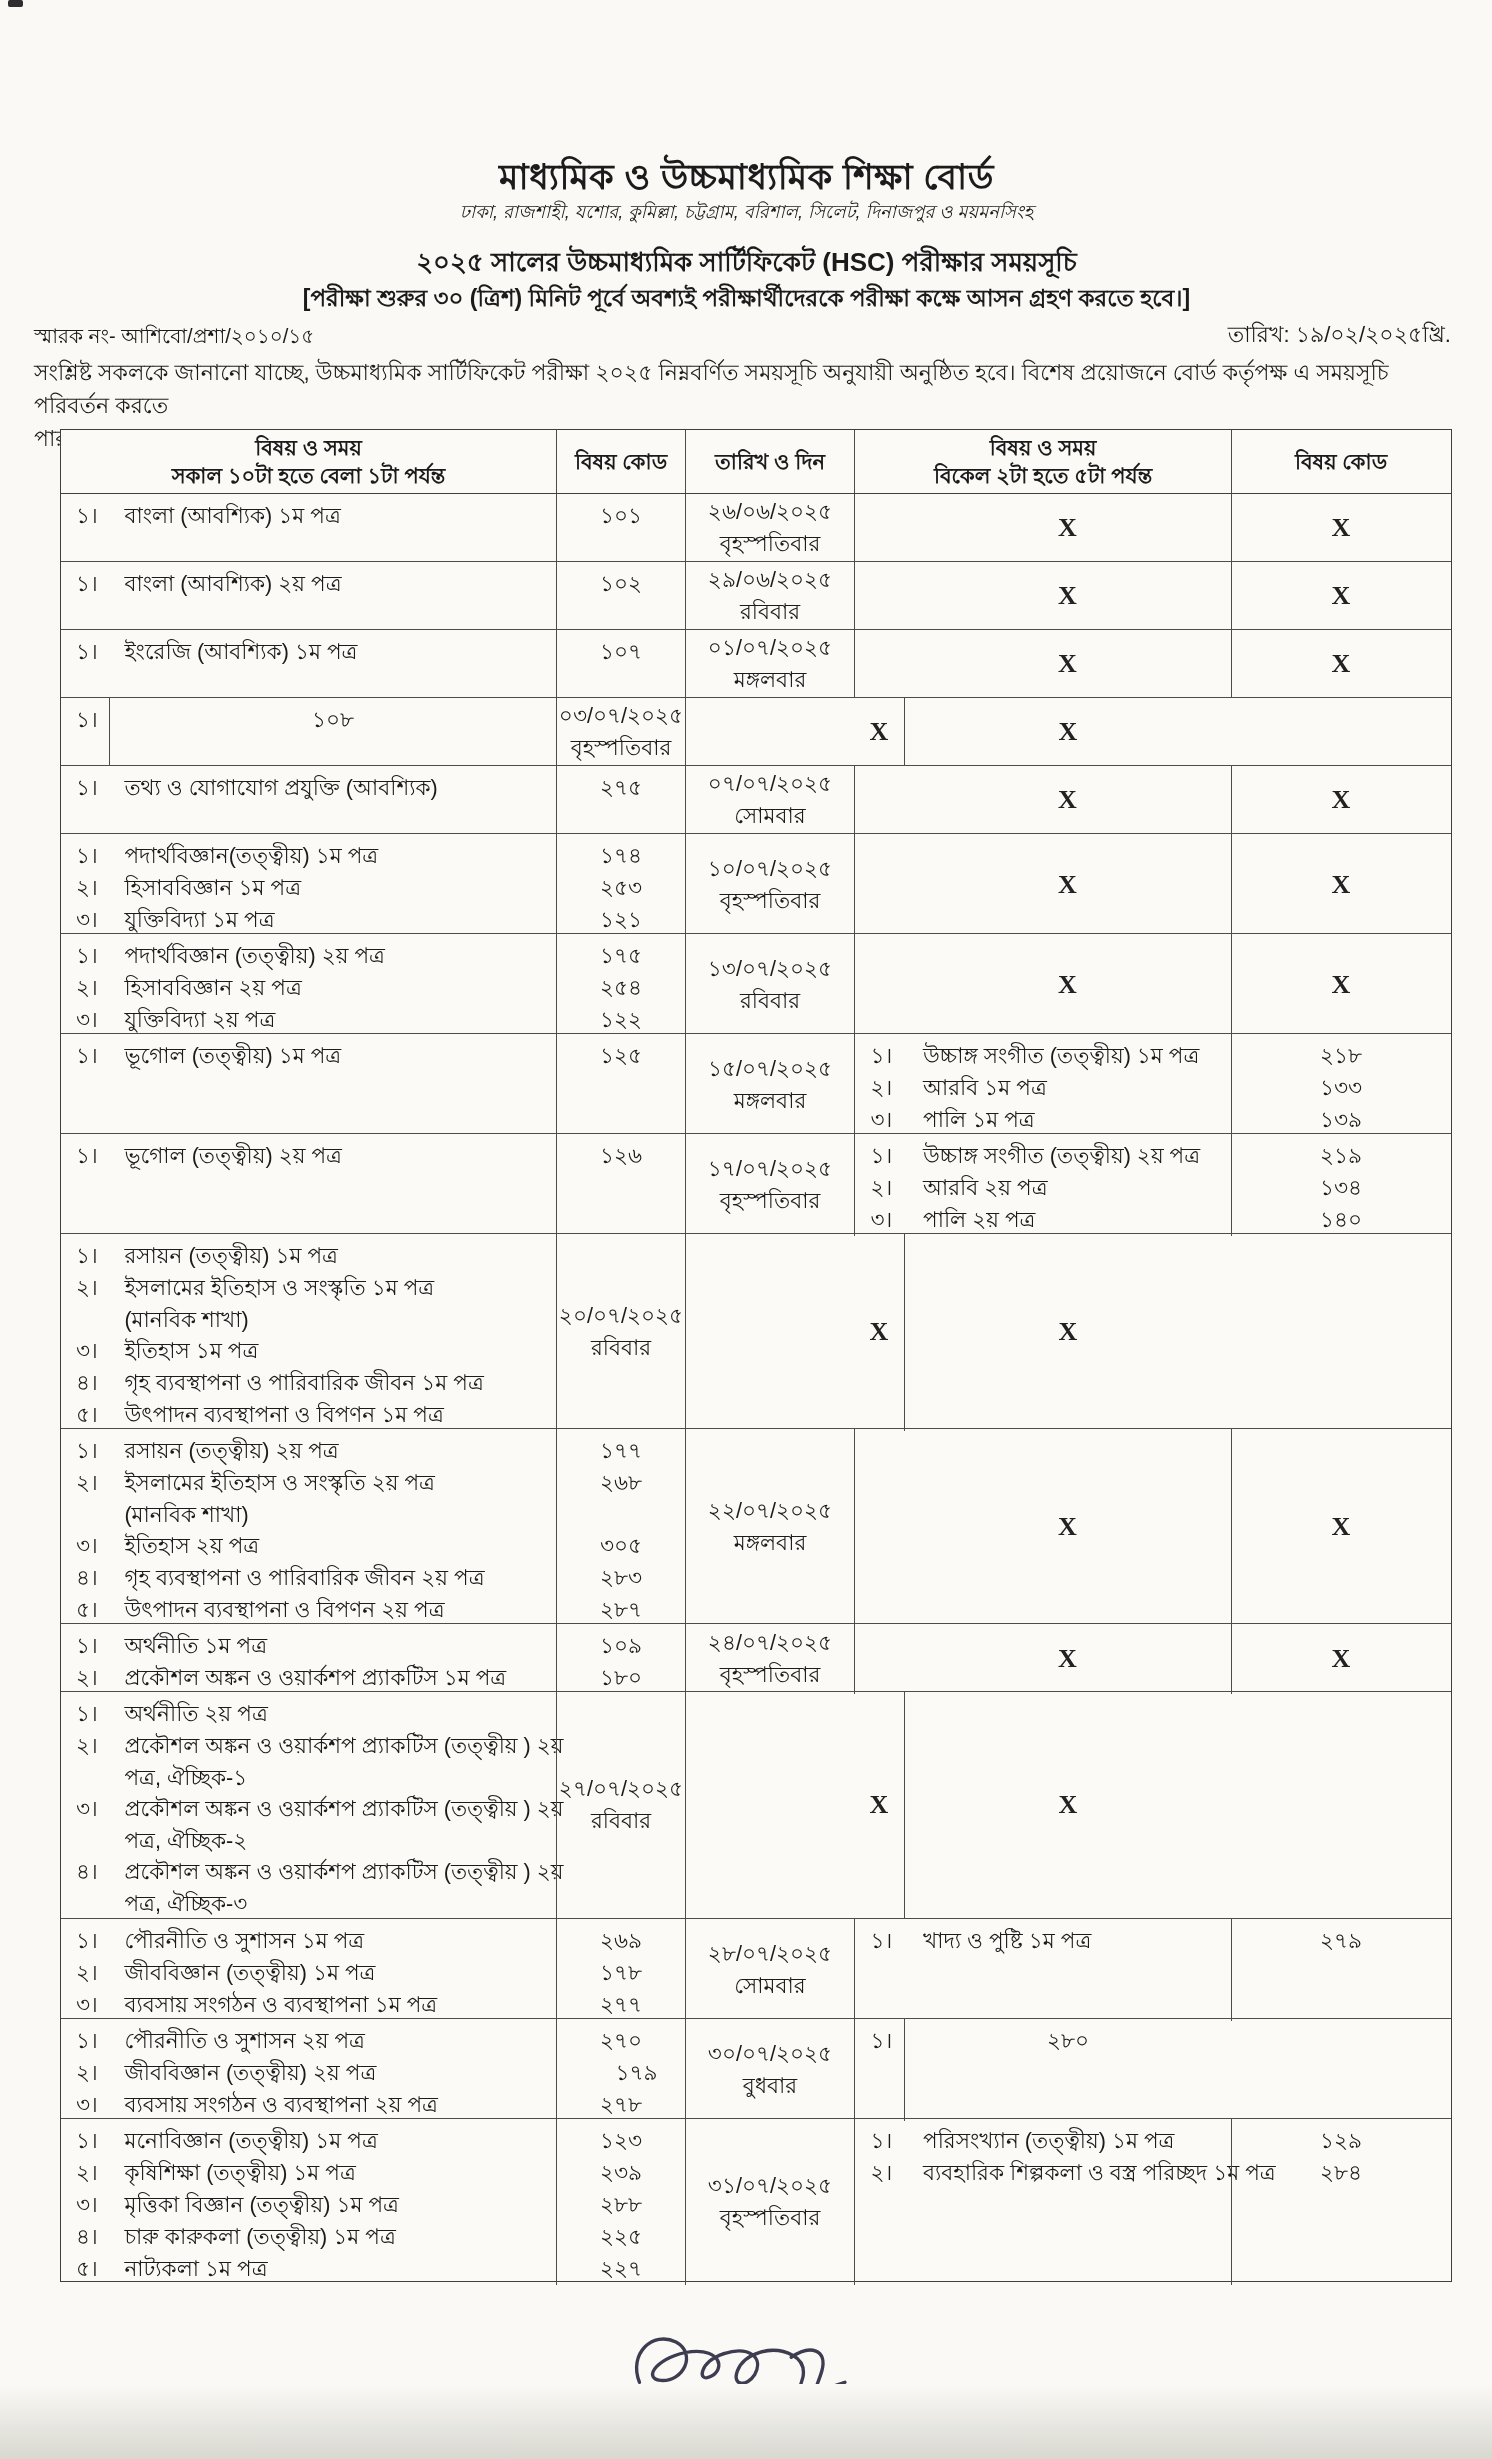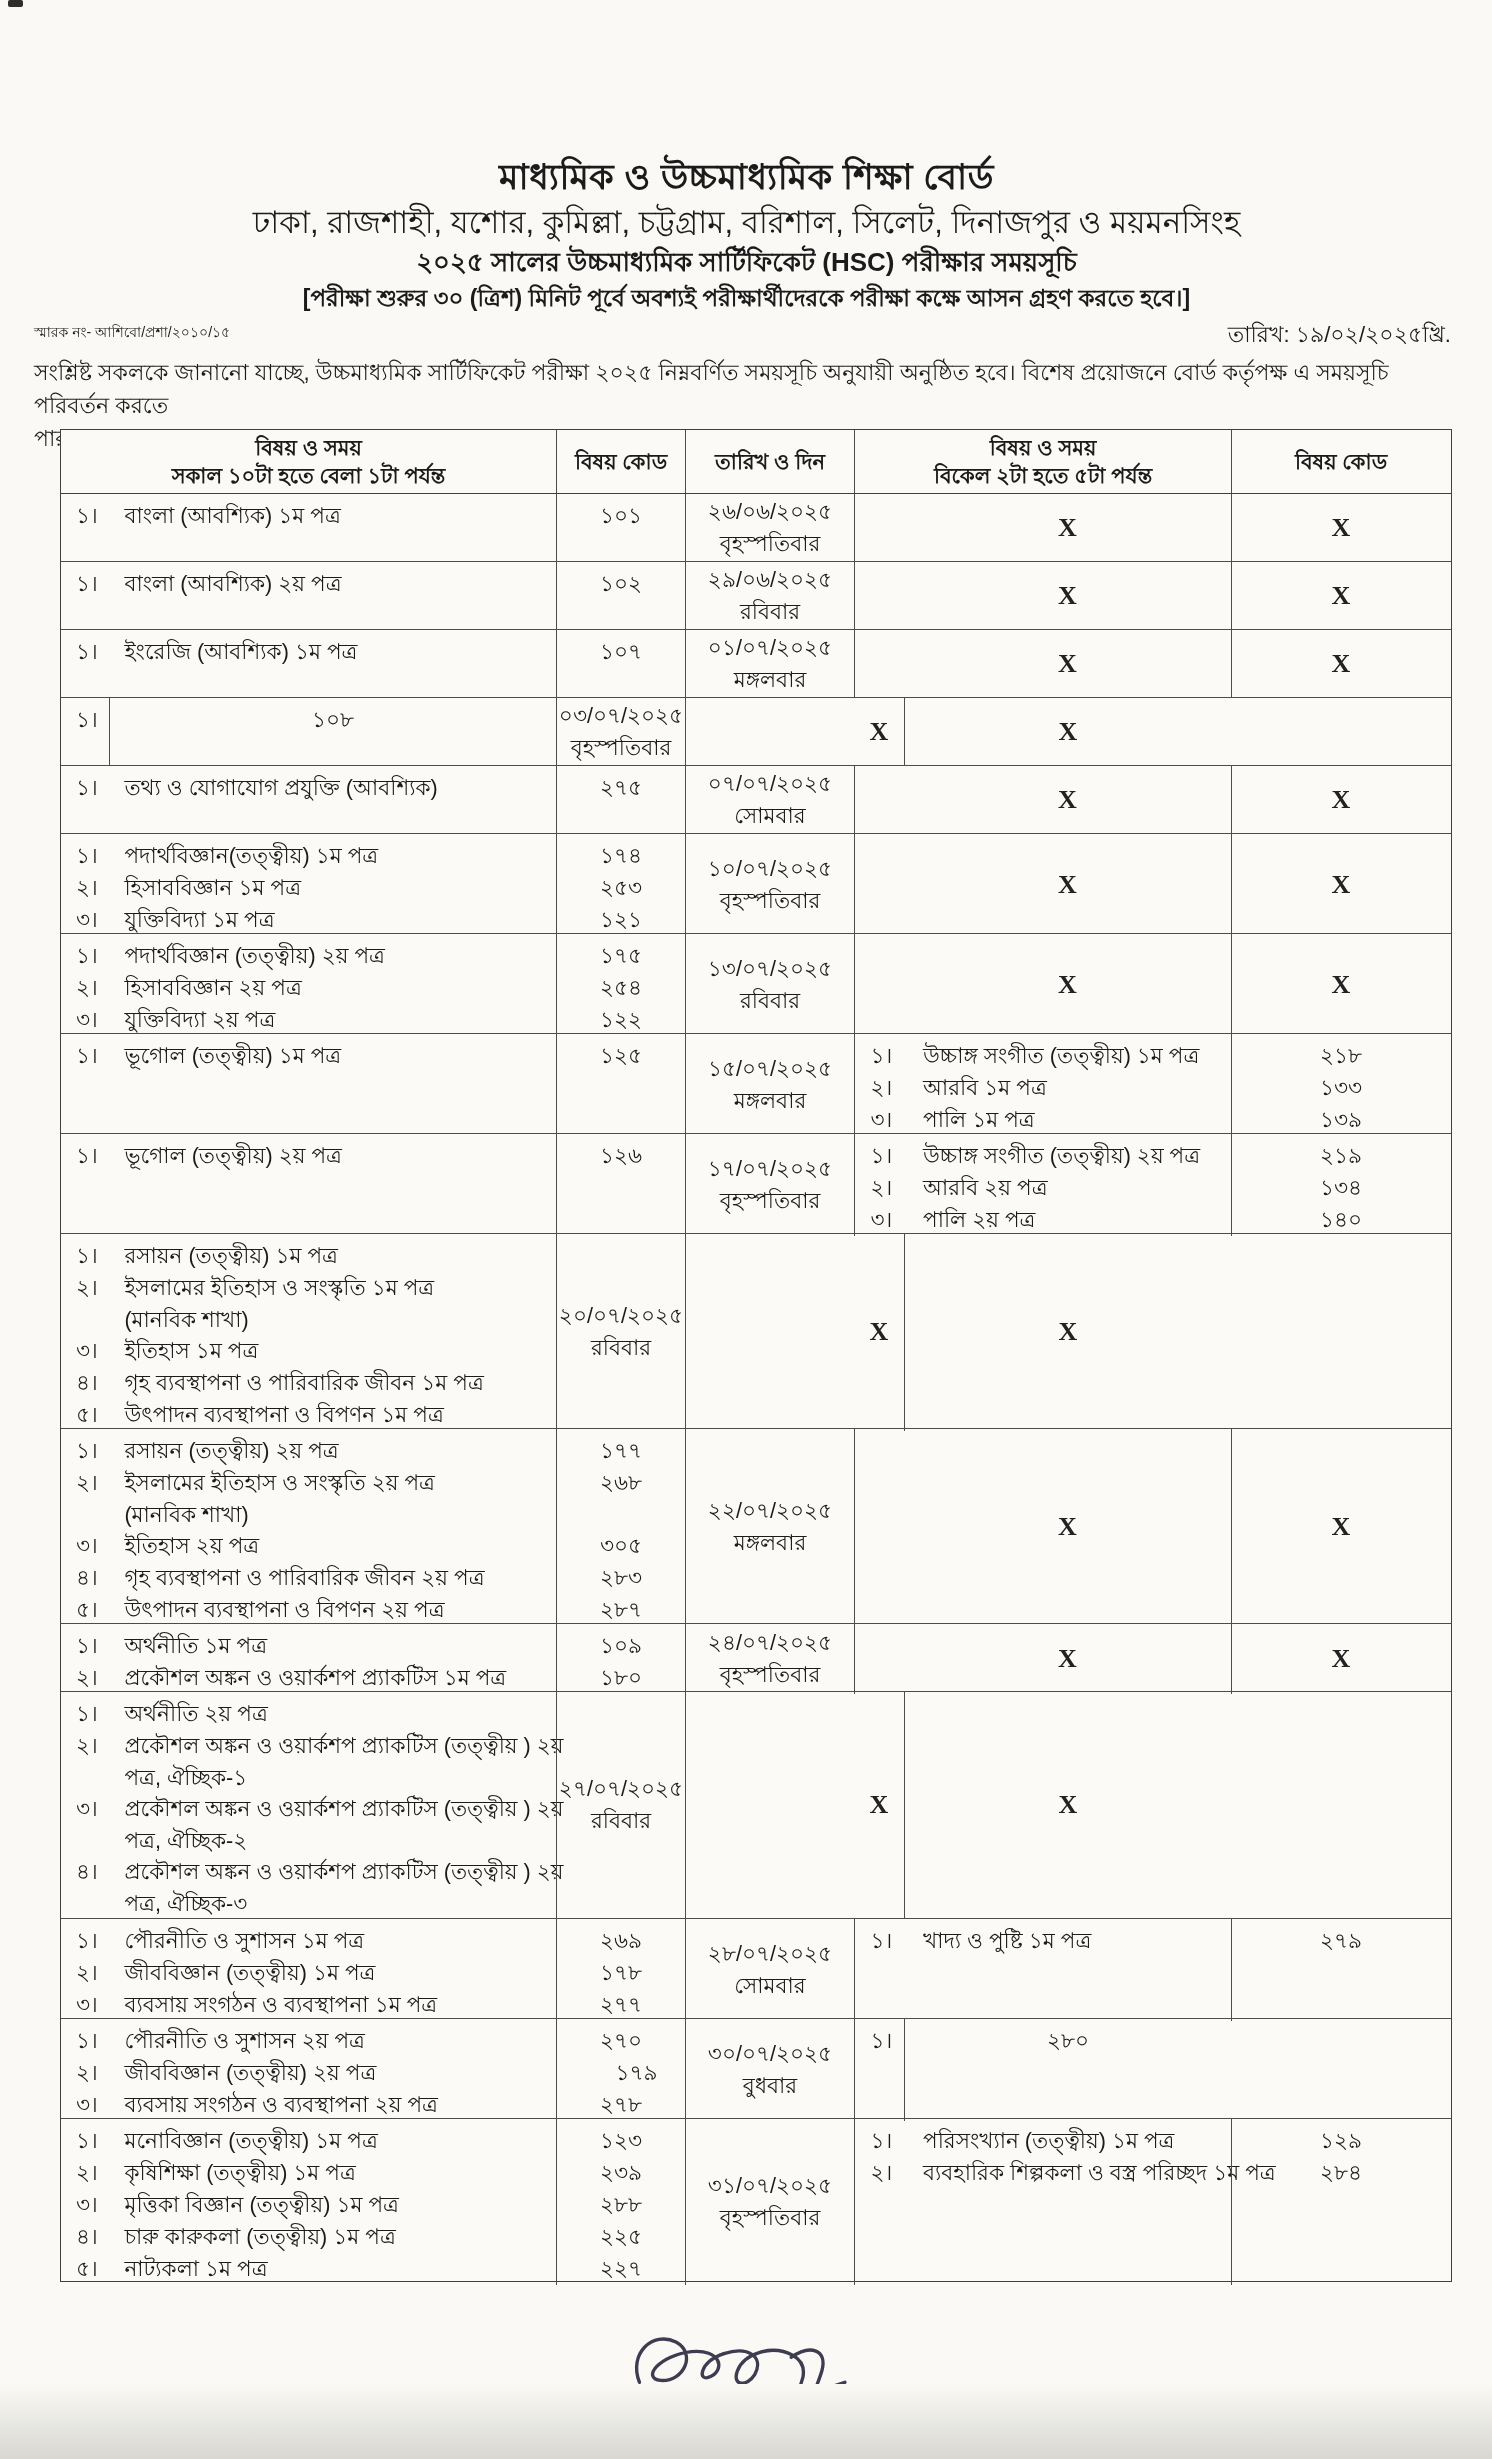--- a/index.html
+++ b/index.html
@@ -6,24 +6,24 @@
   body{
     width:1493px;height:2459px;position:relative;
     background:#faf9f5;
     font-family:"Liberation Sans","DejaVu Sans",sans-serif;
     color:#1b1b1b;
     overflow:hidden;
   }
   .abs{position:absolute;}
   .centered{left:0;width:1493px;text-align:center;}
   .board-title{top:150px;font-size:35px;font-weight:700;letter-spacing:0.5px;}
-  .board-regions{top:198px;font-size:31px;font-weight:400;}
+  .board-regions{top:198px;font-size:18px;font-weight:400;font-style:italic;}
   .exam-title{top:242px;font-size:26px;font-weight:700;}
   .exam-note{top:280px;font-size:23px;font-weight:700;}
-  .memo{top:321px;left:34px;font-size:14px;}
+  .memo{top:321px;left:34px;font-size:20px;}
   .issue-date{top:317px;right:42px;font-size:22px;text-align:right;}
   .intro{top:356px;left:34px;width:1422px;font-size:22px;line-height:33px;}
 
   
   .tbl{
     top:429px;left:60px;width:1392px;
     border:1.9px solid #3f3f3f;box-sizing:border-box;
     background:#fbfaf7;
   }
   .hdr-row{

